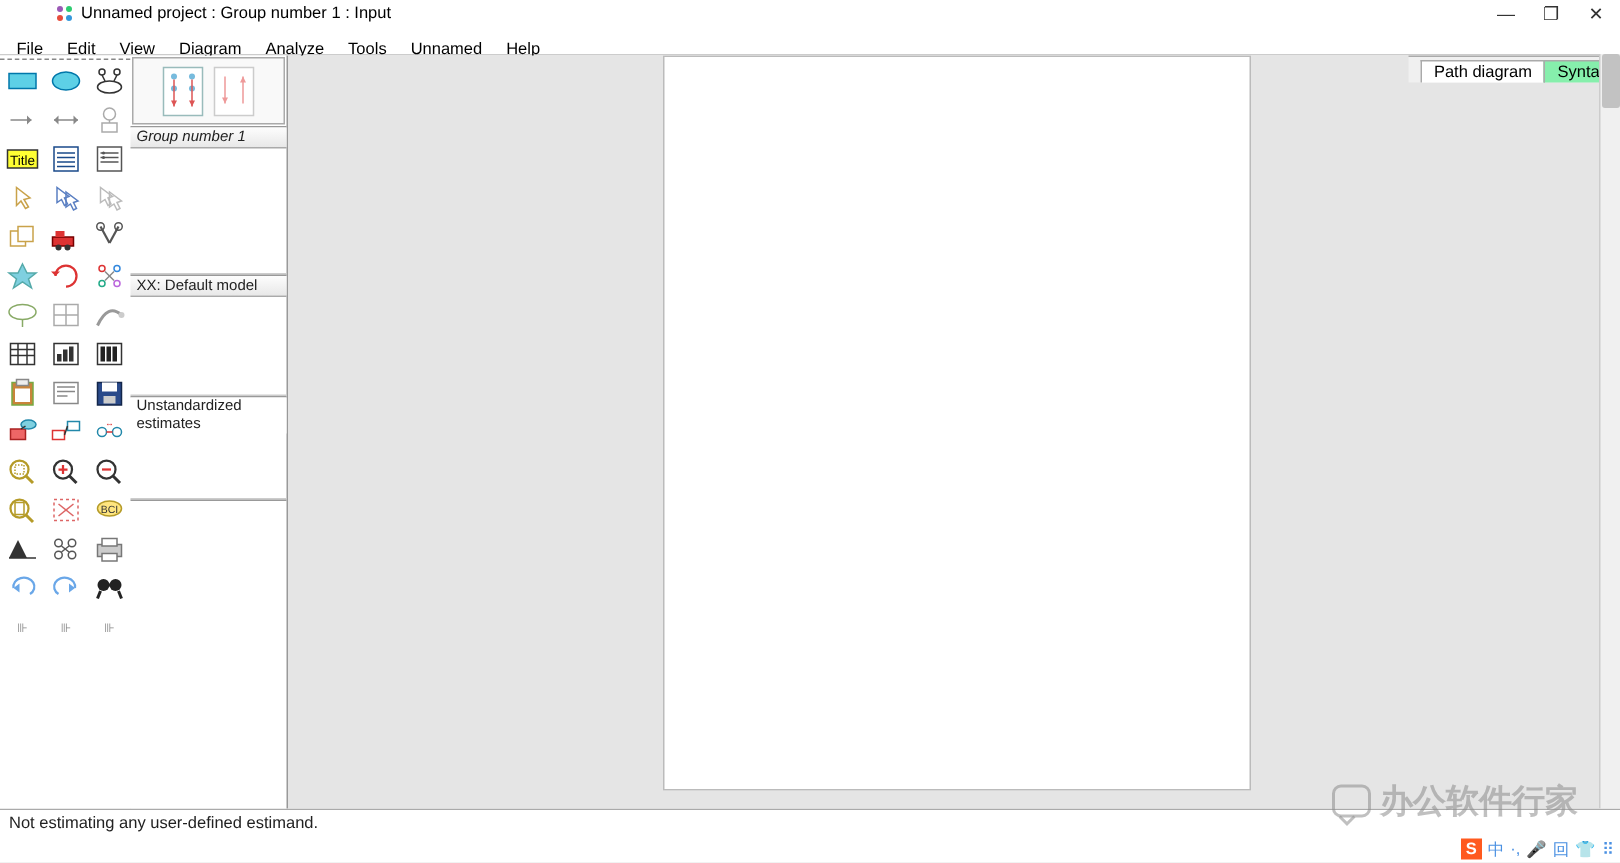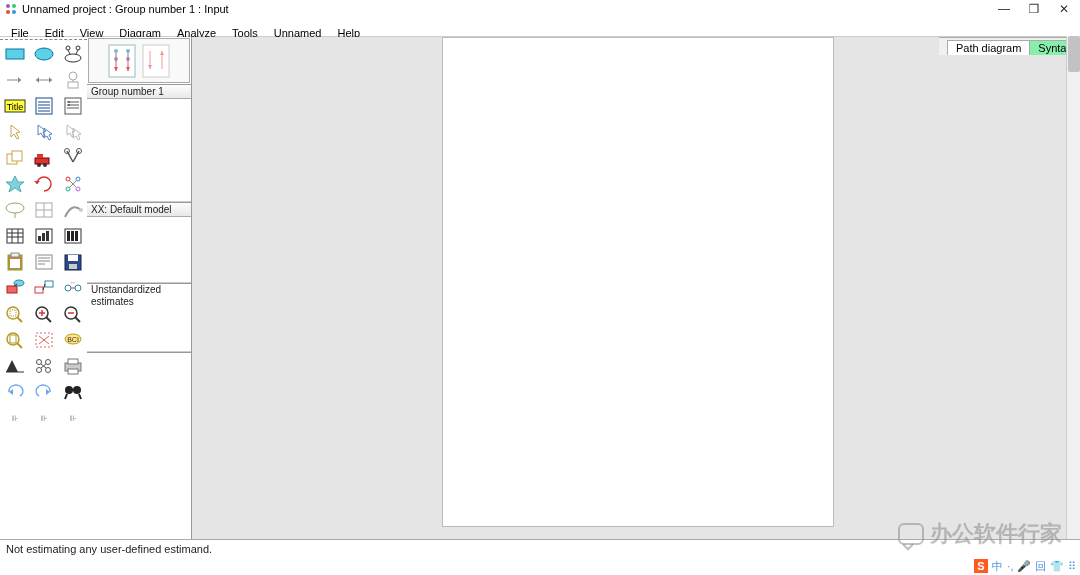--- a/index.html
+++ b/index.html
@@ -1,18 +1,18 @@
 <!DOCTYPE html>
 <html><head>
 <meta charset="utf-8">
 <style>
 * { margin: 0; padding: 0; box-sizing: border-box; font-family: "Segoe UI", Tahoma, sans-serif; }
 body { width: 1080px; height: 575px; background: #fff; overflow: hidden; position: relative; font-size: 11px; }
 
-.titlebar { height: 18px; display: flex; align-items: center; padding: 0 4px; color: #000; font-size: 11px; }
+.titlebar { height: 18px; display: flex; align-items: center; padding: 0 4px; color: #000; font-size: 11px; margin-left: 32px; }
 .titlebar .app-icon { width: 14px; height: 14px; margin-right: 4px; }
 .titlebar .title { flex: 1; }
 .titlebar .win-controls { display: flex; gap: 18px; padding-right: 6px; }
 .titlebar .win-btn { width: 12px; height: 12px; display: flex; align-items: center; justify-content: center; font-size: 12px; color: #333; cursor: pointer; }
 
 .menubar { height: 18px; display: flex; align-items: center; gap: 2px; padding: 0 4px; font-size: 11px; }
 .menubar span { padding: 2px 7px; cursor: pointer; margin-top: 12px; }
 
 .workspace { display: flex; height: 503px; border-top: 1px solid #ccc; }
 
@@ -22,40 +22,40 @@
 .tool-cell { width: 29px; height: 26px; display: flex; align-items: center; justify-content: center; cursor: pointer; }
 .tool-cell svg { width: 22px; height: 20px; }
 
 .side-panels { width: 105px; background: #fff; display: flex; flex-direction: column; border-right: 1px solid #999; }
 .preview-box { height: 45px; border: 1px solid #aaa; margin: 1px; display: flex; align-items: center; justify-content: center; gap: 4px; background: #f9f9f9; }
 .preview-box svg { width: 30px; height: 36px; }
 .panel { border-top: 1px solid #999; border-bottom: 1px solid #ccc; flex: 0 0 auto; }
 .panel-head { background: linear-gradient(#fdfdfd,#e8e8e8); border-bottom: 1px solid #aaa; padding: 1px 4px; font-size: 10px; color: #222; }
 .panel-body { background: #fff; font-size: 10px; color: #222; }
 .panel-body .item { padding: 0 4px; line-height: 12px; cursor: pointer; }
-#panel-groups { height: 118px; }
+#panel-groups { height: 99px; font-style: italic; }
 #panel-models { height: 81px; }
 #panel-estimates { height: 69px; }
 #panel-extra { height: 97px; border-top: 1px solid #999; }
 
 .canvas-area { flex: 1; background: #e5e5e5; display: flex; flex-direction: row; position: relative; }
 .canvas-main { flex: 1; position: relative; }
 .canvas-doc { position: absolute; left: 250px; top: 0; width: 392px; height: 490px; background: #fff; border: 1px solid #bbb; }
 .tabs { height: 18px; background: #f0f0f0; border-top: 1px solid #aaa; display: flex; align-items: flex-end; padding-left: 8px; }
 .tab { padding: 1px 8px; font-size: 11px; border: 1px solid #aaa; border-bottom: none; margin-right: -1px; background: #86efac; cursor: pointer; }
 .tab.active { background: #fff; }
 
 .statusbar { height: 18px; border-top: 1px solid #aaa; font-size: 11px; padding: 1px 6px; display: flex; align-items: center; color: #222; }
 
 .scrollbar-v { position: absolute; right: 0; top: 36px; width: 14px; height: 503px; background: #f0f0f0; border-left: 1px solid #ccc; }
 .scrollbar-v .thumb { position: absolute; top: 0; width: 12px; left: 1px; height: 36px; background: #c2c2c2; border-radius: 2px; }
 .overlay-bottom { position: absolute; right: 0; bottom: 0; height: 18px; display: flex; align-items: center; gap: 4px; padding-right: 4px; font-size: 11px; }
 .overlay-bottom .sq { width: 14px; height: 14px; display: flex; align-items: center; justify-content: center; }
 
-.watermark { position: absolute; right: 18px; bottom: 26px; display: flex; align-items: center; color: rgba(140,140,140,.55); font-size: 22px; font-weight: 600; gap: 6px; user-select: none; }
+.watermark { position: absolute; right: 28px; bottom: 26px; display: flex; align-items: center; color: rgba(140,140,140,.55); font-size: 22px; font-weight: 600; gap: 6px; user-select: none; }
 .watermark .bubble { width: 26px; height: 22px; border: 2px solid rgba(140,140,140,.55); border-radius: 6px; position: relative; }
 .watermark .bubble:after { content:""; position:absolute; left:4px; bottom:-6px; width:6px; height:6px; border-left:2px solid rgba(140,140,140,.55); border-bottom:2px solid rgba(140,140,140,.55); transform: rotate(-45deg); background: transparent; }
 </style>
 </head>
 <body>
 
 <div class="titlebar">
   <span class="app-icon">
     <svg viewBox="0 0 14 14">
         <circle cx="4" cy="4" r="2" fill="#9b59b6"></circle>

